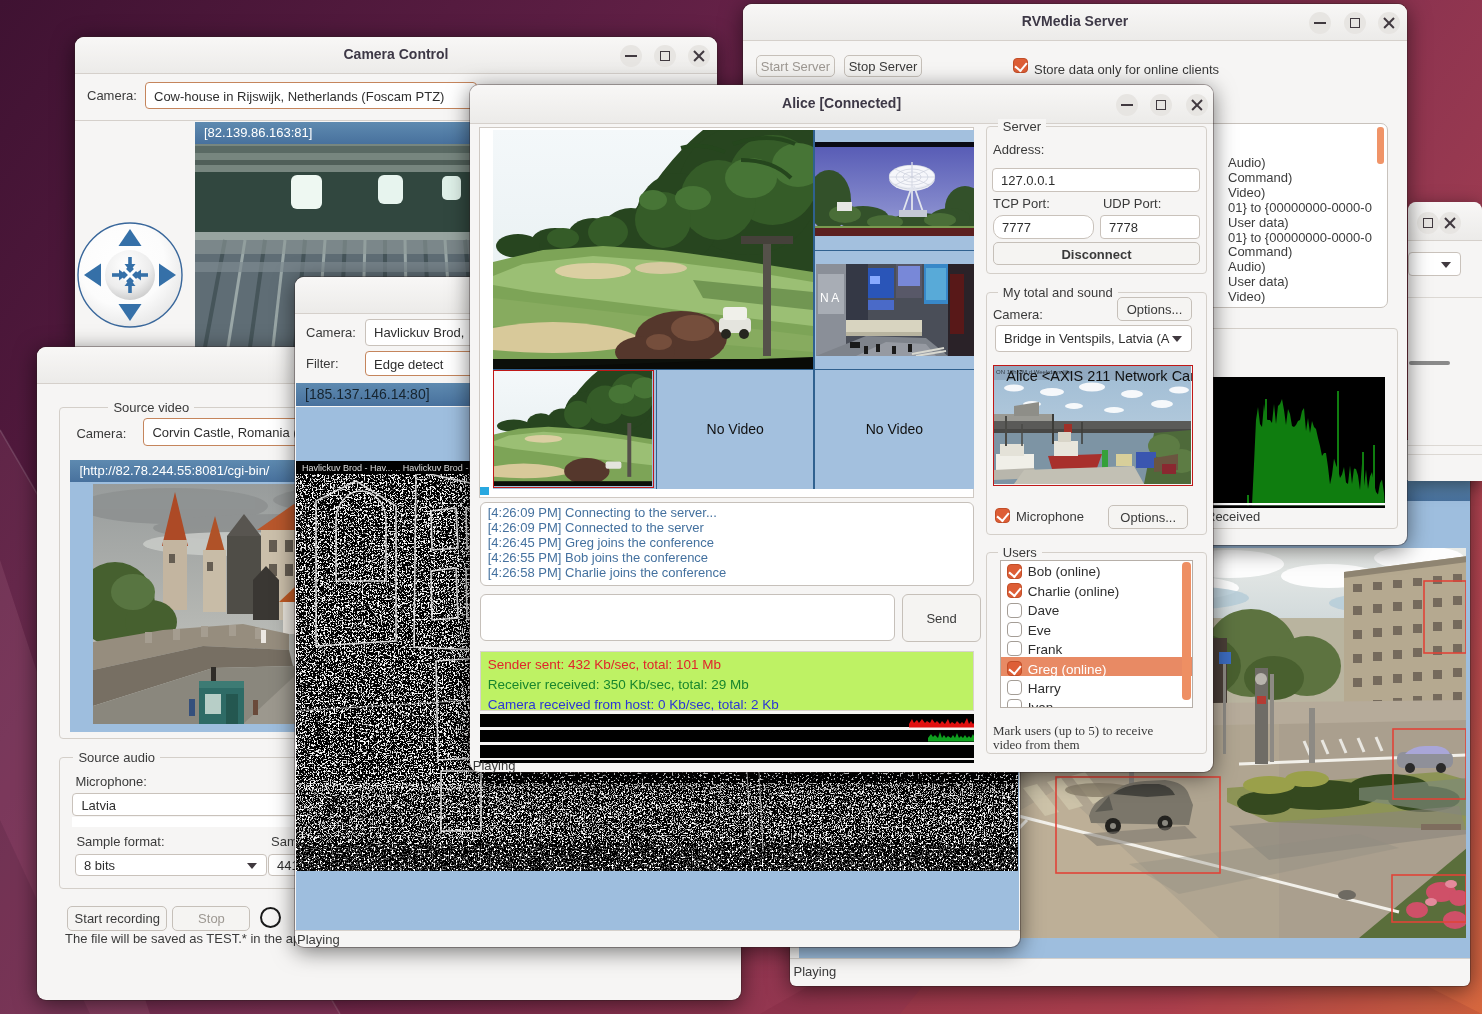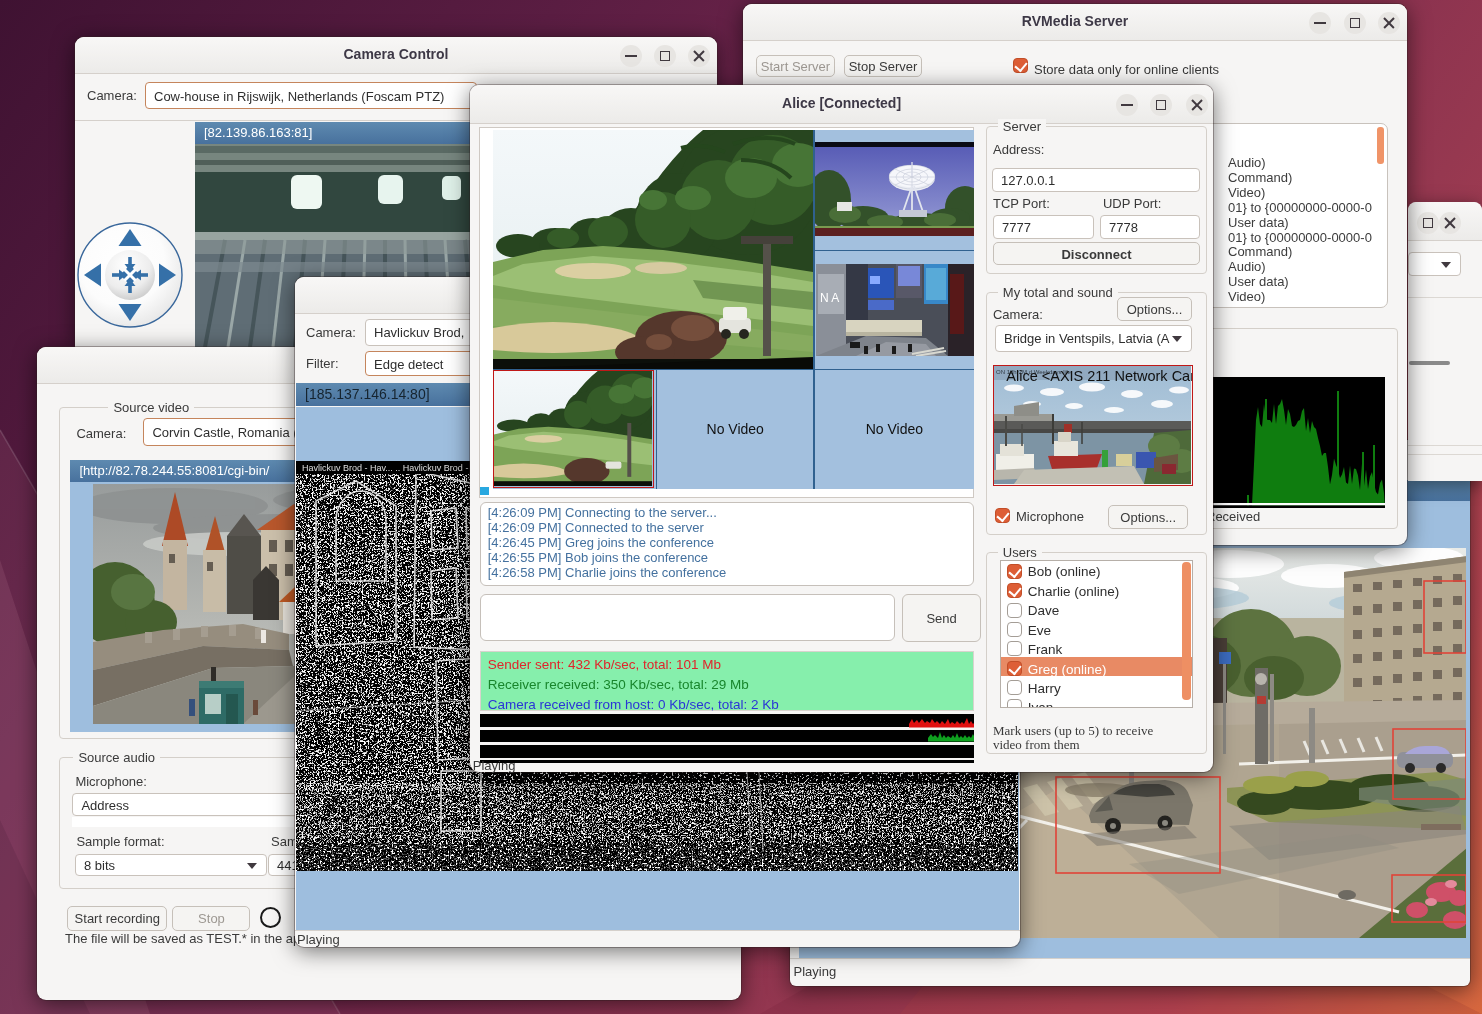--- a/index.html
+++ b/index.html
@@ -495,21 +495,21 @@
    <rect x="168" y="146" width="5" height="13" fill="#ece8e2"></rect>
    <rect x="118" y="183" width="5" height="14" fill="#2f2c28"></rect>
    <rect x="96" y="215" width="6" height="17" fill="#35507c"></rect>
    <rect x="160" y="216" width="5" height="15" fill="#6a4a3a"></rect>
   </svg>
  </div>
  <div class="gb" style="left:22px;top:410px;width:660px;height:130px;"></div>
  <div class="gbl" style="left:36px;top:403px;">Source audio</div>
  <div class="lbl" style="left:38px;top:427px;">Microphone:</div>
  <div class="ent drop" style="left:35px;top:446px;width:300px;height:21px;">
-      <span>Address</span>
+      <span>Latvia</span>
     </div>
  <div style="position:absolute;left:35.1px;top:469.6px;width:268px;height:10px;background:#fff;"></div>
  <div class="lbl" style="left:39px;top:487px;">Sample format:</div>
  <div class="ent drop" style="left:37.6px;top:506.6px;width:144px;height:20.5px;padding-left:46px;">
       <span>8 bits</span>
     </div>
  <div class="lbl" style="left:233.6px;top:487px;">Sample rate:</div>
  <div class="ent drop" style="left:230.6px;top:506.6px;width:120px;height:20.5px;">
       <span>44100</span>
     </div>
@@ -800,21 +800,21 @@
 
  <div style="position:absolute;left:9.9px;top:416.6px;width:494.6px;height:84.7px;background:#fff;border:1px solid #c6c0ba;border-radius:6px;box-sizing:border-box;">
   <div style="position:absolute;left:7px;top:3px;font-size:13px;line-height:14.95px;color:#44719f;white-space:nowrap;">[4:26:09 PM] Connecting to the server...<br>[4:26:09 PM] Connected to the server<br>[4:26:45 PM] Greg joins the conference<br>[4:26:55 PM] Bob joins the conference<br>[4:26:58 PM] Charlie joins the conference</div>
  </div>
 
  <div style="position:absolute;left:9.9px;top:508.6px;width:415.6px;height:47.2px;background:#fff;border:1px solid #c6c0ba;border-radius:6px;box-sizing:border-box;"></div>
  <div class="btn" style="left:432.3px;top:508.5px;width:77px;height:46.7px;border-radius:6px;">
       <span>Send</span>
     </div>
 
- <div style="position:absolute;left:9.9px;top:566.2px;width:494.6px;height:59.8px;background:#86efac;border:1px solid #d8d3cd;box-sizing:border-box;">
+ <div style="position:absolute;left:9.9px;top:566.2px;width:494.6px;height:59.8px;background:#bef264;border:1px solid #d8d3cd;box-sizing:border-box;">
   <div style="position:absolute;left:7px;top:3px;font-size:13.5px;line-height:19.8px;white-space:nowrap;">
    <span style="color:#e0242b;">Sender sent: 432 Kb/sec, total: 101 Mb</span><br>
    <span style="color:#18862c;">Receiver received: 350 Kb/sec, total: 29 Mb</span><br>
    <span style="color:#2a35d6;">Camera received from host: 0 Kb/sec, total: 2 Kb</span>
   </div>
  </div>
 
  <div style="position:absolute;left:9.9px;top:628.8px;width:494.6px;height:13.4px;background:#000;"></div>
  <div style="position:absolute;left:9.9px;top:644.6px;width:494.6px;height:12.3px;background:#000;"></div>
  <div style="position:absolute;left:9.9px;top:659.7px;width:494.6px;height:13px;background:#000;"></div>
@@ -827,21 +827,21 @@
  <div class="lbl" style="left:3px;top:673px;">Playing</div>
 
  <div class="gb" style="left:515.9px;top:40.5px;width:219.8px;height:146.5px;"></div>
  <div class="gbl" style="left:528px;top:33.5px;">Server</div>
  <div class="lbl" style="left:523.2px;top:56.8px;">Address:</div>
  <div class="ent" style="left:522.2px;top:83.3px;width:206px;height:21.5px;">
       <span>127.0.0.1</span>
     </div>
  <div class="lbl" style="left:523.2px;top:111.3px;">TCP Port:</div>
  <div class="lbl" style="left:633.2px;top:111.3px;">UDP Port:</div>
- <div class="ent" style="left:523.2px;top:129.8px;width:99px;height:21.6px;">
+ <div class="ent" style="left:523.2px;top:129.8px;width:99px;height:21.6px;border-radius:10px;">
       <span>7777</span>
     </div>
  <div class="ent" style="left:630.2px;top:129.8px;width:98px;height:21.6px;">
       <span>7778</span>
     </div>
  <div class="btn" style="left:523.2px;top:157.3px;width:205px;height:21px;">
       <span><b>Disconnect</b></span>
     </div>
  <div class="gb" style="left:515.9px;top:206.8px;width:219.8px;height:241px;"></div>
  <div class="gbl" style="left:528px;top:199.8px;">My total and sound</div>

